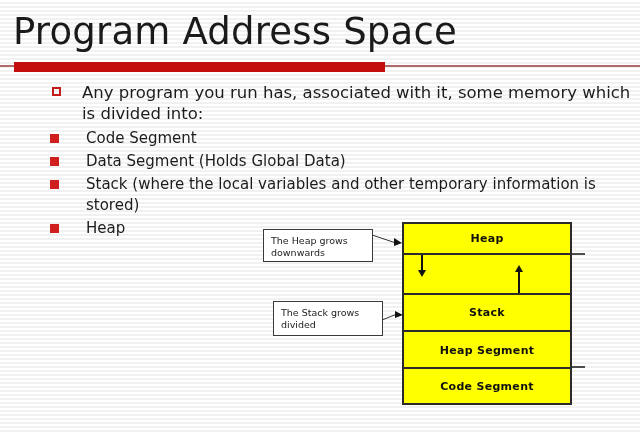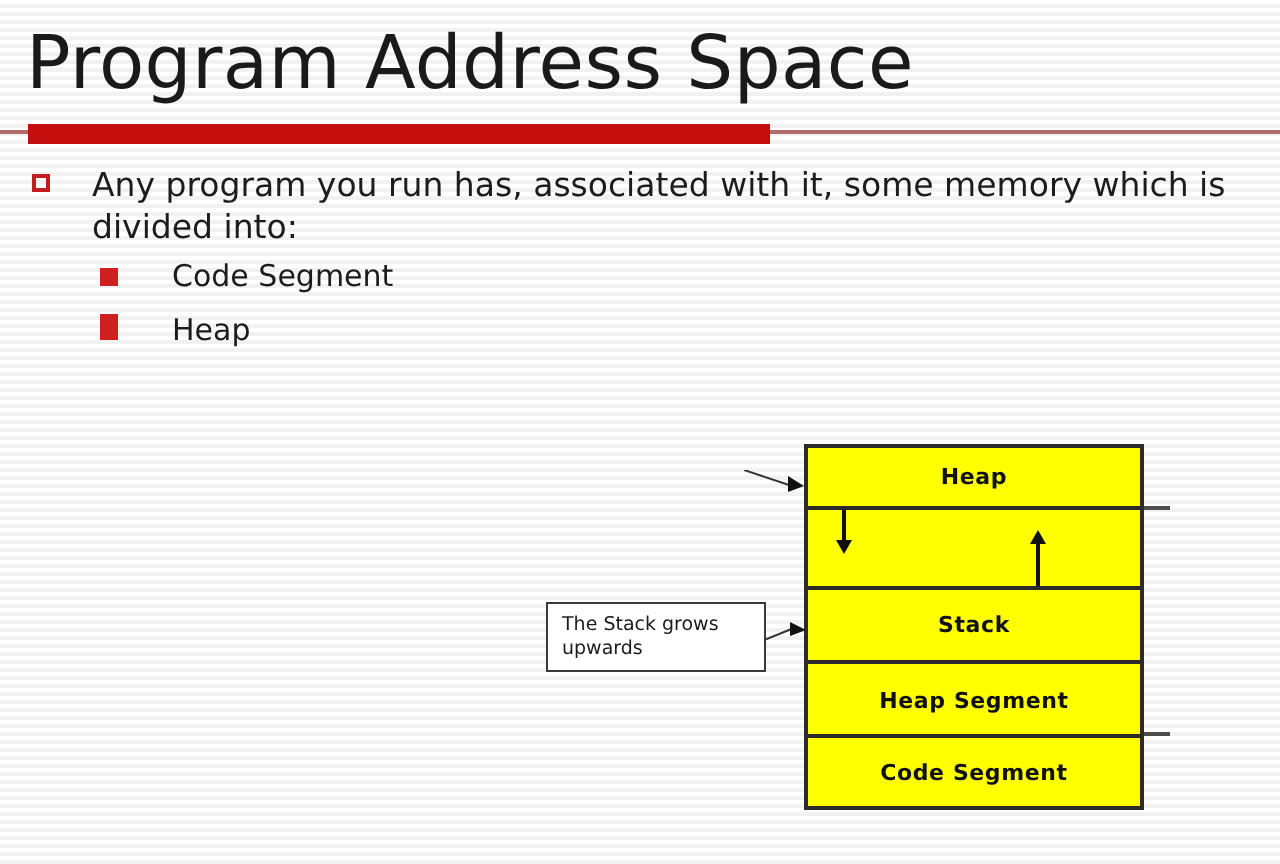--- a/index.html
+++ b/index.html
@@ -65,20 +65,21 @@
     top: 82px;
     width: 640px;
   }
   .lvl1 {
     position: relative;
     padding-left: 46px;
     padding-right: 8px;
     font-size: 16.5px;
     line-height: 21px;
     color: #1c1c1c;
+    margin-left: 36px;
   }
   .lvl1 .marker {
     position: absolute;
     left: 16px;
     top: 5px;
     width: 9px;
     height: 9px;
     border: 2px solid #c21c1c;
     box-sizing: border-box;
     background: transparent;
@@ -231,24 +232,29 @@
 
     <div class="lvl2">
       <span class="marker"></span>
       <span>Code Segment</span>
     </div>
 
     <div class="spacer-2"></div>
 
     <div class="lvl2">
       <span class="marker"></span>
+      <span>Data Segment (Holds Global Data)</span>
     </div>
 
     <div class="spacer-2"></div>
 
+    <div class="lvl2">
+      <span class="marker"></span>
+      <span>Stack (where the local variables and other temporary information is stored)</span>
+    </div>
 
     <div class="spacer-2"></div>
 
     <div class="lvl2">
       <span class="marker"></span>
       <span>Heap</span>
     </div>
 
   </div>
 
@@ -269,22 +275,23 @@
       <span>Code Segment</span>
     </div>
   </div>
 
   <div class="tick" id="tick-heap"></div>
   <div class="tick" id="tick-data"></div>
 
   <div id="arrow-down"></div>
   <div id="arrow-up"></div>
 
-
-  <div class="callout" id="callout-stack">The Stack grows upwards</div>
+  <div class="callout" id="callout-heap">The Heap grows downwards</div>
+
+  <div class="callout" id="callout-stack">The Stack grows divided</div>
 
   <svg id="leader-heap" class="leader-svg" width="31" height="11">
     <line x1="0" y1="0" x2="24" y2="8" stroke="#333333" stroke-width="1"></line>
     <polygon points="22,3 30,8 22,11" fill="#111111"></polygon>
   </svg>
 
   <svg id="leader-stack" class="leader-svg" width="22" height="11">
     <line x1="0" y1="9" x2="15" y2="3" stroke="#333333" stroke-width="1"></line>
     <polygon points="13,0 21,4 13,7" fill="#111111"></polygon>
   </svg>

